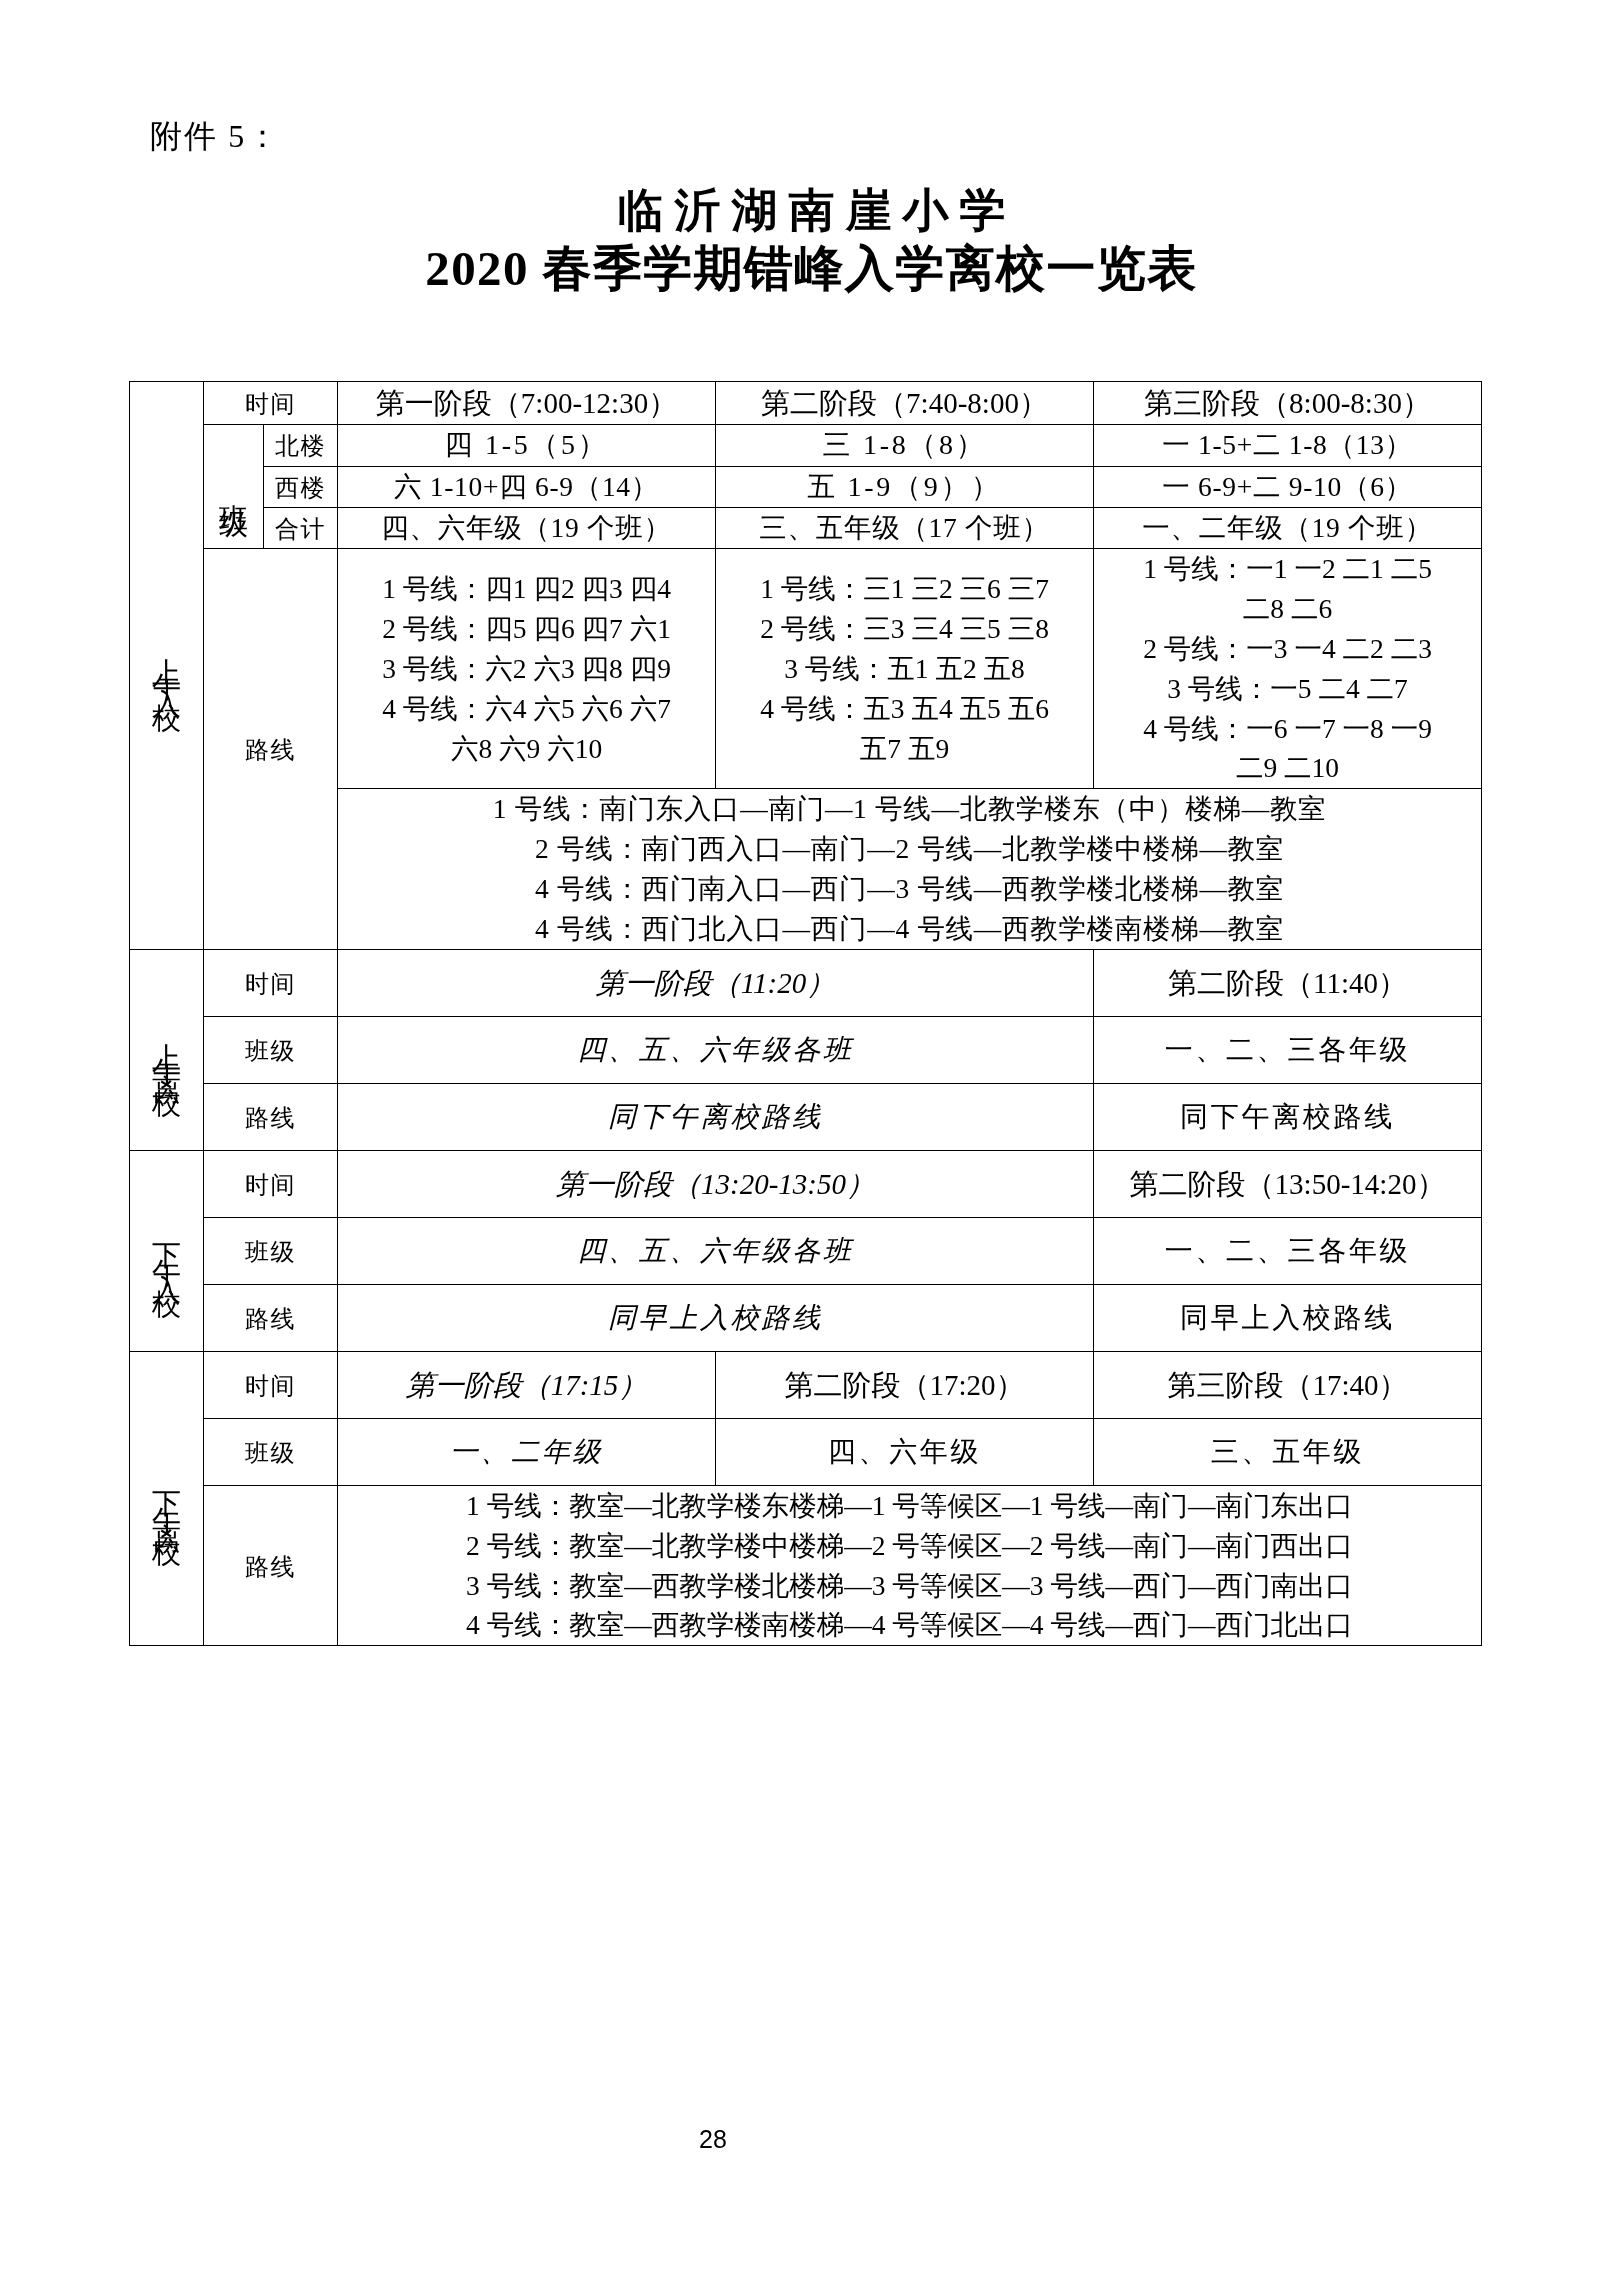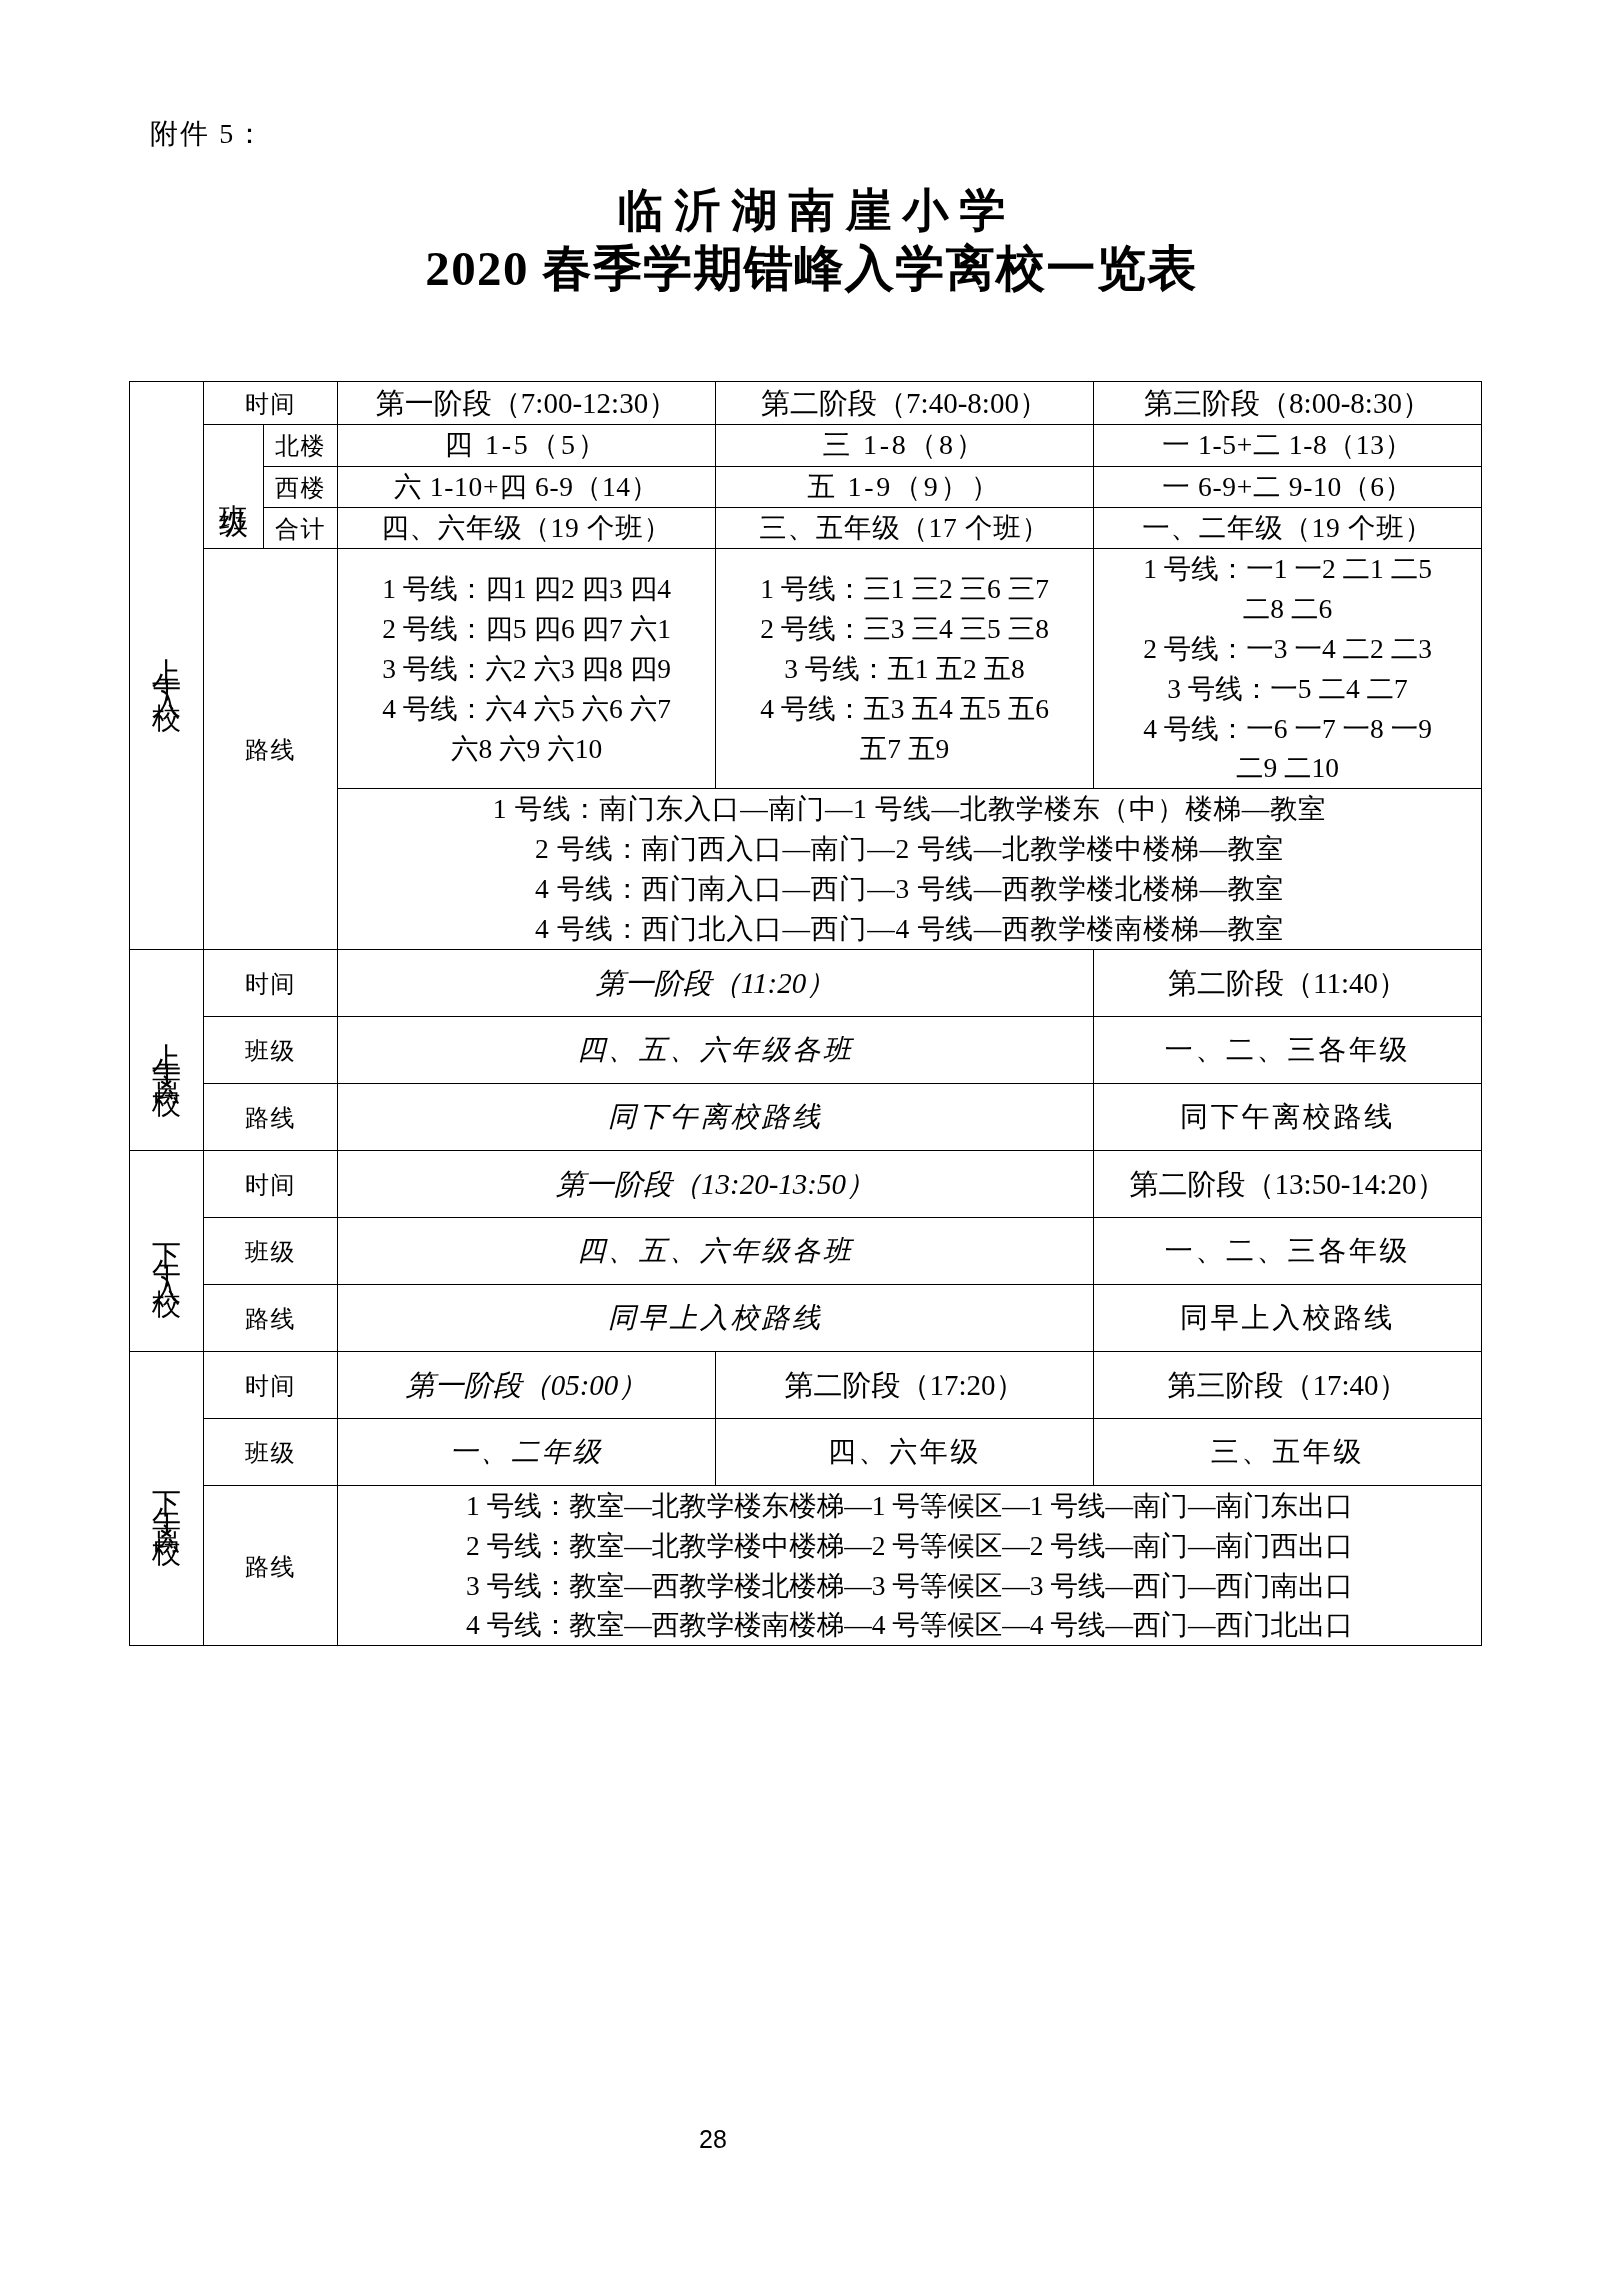--- a/index.html
+++ b/index.html
@@ -20,21 +20,21 @@
     width: 1623px;
     height: 2273px;
     box-sizing: border-box;
   }
 
   
   .attachment-label {
     position: absolute;
     left: 150px;
     top: 115px;
-    font-size: 28px;
+    font-size: 32px;
     letter-spacing: 2.1px;
     white-space: nowrap;
   }
   .doc-title-wrap {
     position: absolute;
     left: 0;
     top: 184px;
     width: 1623px;
     text-align: center;
   }
@@ -343,21 +343,21 @@
     </tr>
 
     <tr>
       <td class="thick-top thick-left" rowspan="3">
         <span class="v-label">下午离校</span>
       </td>
       <td class="thick-top" colspan="2">
         <span class="cell-label">时间</span>
       </td>
       <td class="thick-top pad-row">
-        <span class="cell-head">第一阶段（05:00）</span>
+        <span class="cell-head">第一阶段（17:15）</span>
       </td>
       <td class="thick-top">
         <span class="cell-head">第二阶段（17:20）</span>
       </td>
       <td class="thick-top thick-right">
         <span class="cell-head">第三阶段（17:40）</span>
       </td>
     </tr>
     <tr>
       <td colspan="2">

